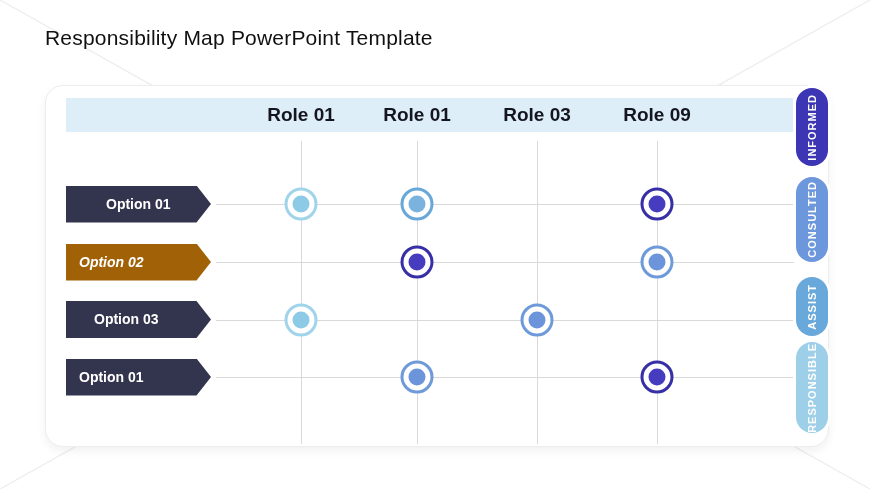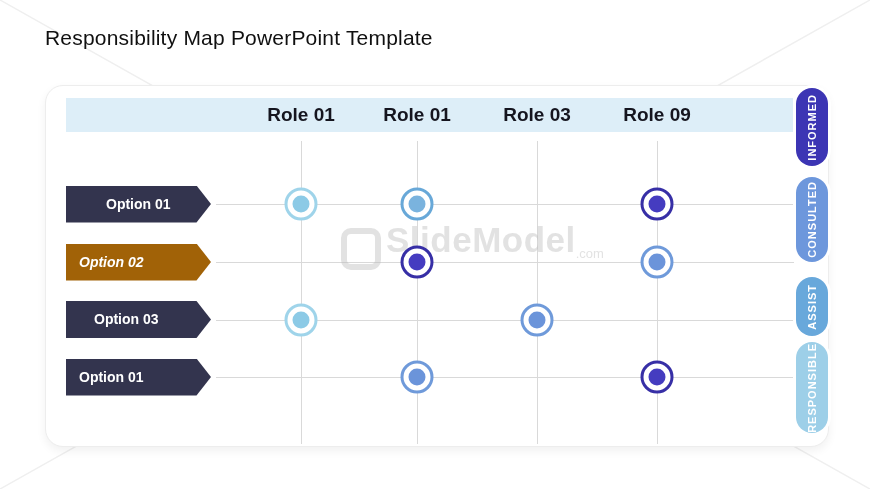--- a/index.html
+++ b/index.html
@@ -97,25 +97,20 @@
         <div class="role-label" style="left: 491px;">Role 03</div>
         <div class="role-label" style="left: 611px;">Role 09</div>
       </div>
     <div id="rowLayer">
         <div class="option-arrow" style="top: 99.5px; background: rgb(51, 52, 78); padding-left: 40px;">Option 01</div>
         <div class="option-arrow" style="top: 157.5px; background: #a16207; font-style: italic;">Option 02</div>
         <div class="option-arrow" style="top: 215px; background: rgb(51, 52, 78); padding-left: 28px;">Option 03</div>
         <div class="option-arrow" style="top: 272.5px; background: rgb(51, 52, 78);">Option 01</div>
       </div>
 
-    <div class="watermark">
-      <div class="wm-logo"></div>
-      <div class="wm-text">SlideModel</div>
-      <div class="wm-com">.com</div>
-    </div>
 
     <div id="dotLayer">
         <div class="dot" style="left: 255px; top: 118px; border-color: rgb(159, 212, 234);">
           <div class="core" style="background: rgb(140, 202, 230);"></div>
         </div>
         <div class="dot" style="left: 371px; top: 118px; border-color: rgb(104, 168, 216);">
           <div class="core" style="background: rgb(122, 179, 222);"></div>
         </div>
         <div class="dot" style="left: 611px; top: 118px; border-color: rgb(55, 47, 166);">
           <div class="core" style="background: rgb(69, 60, 192);"></div>

